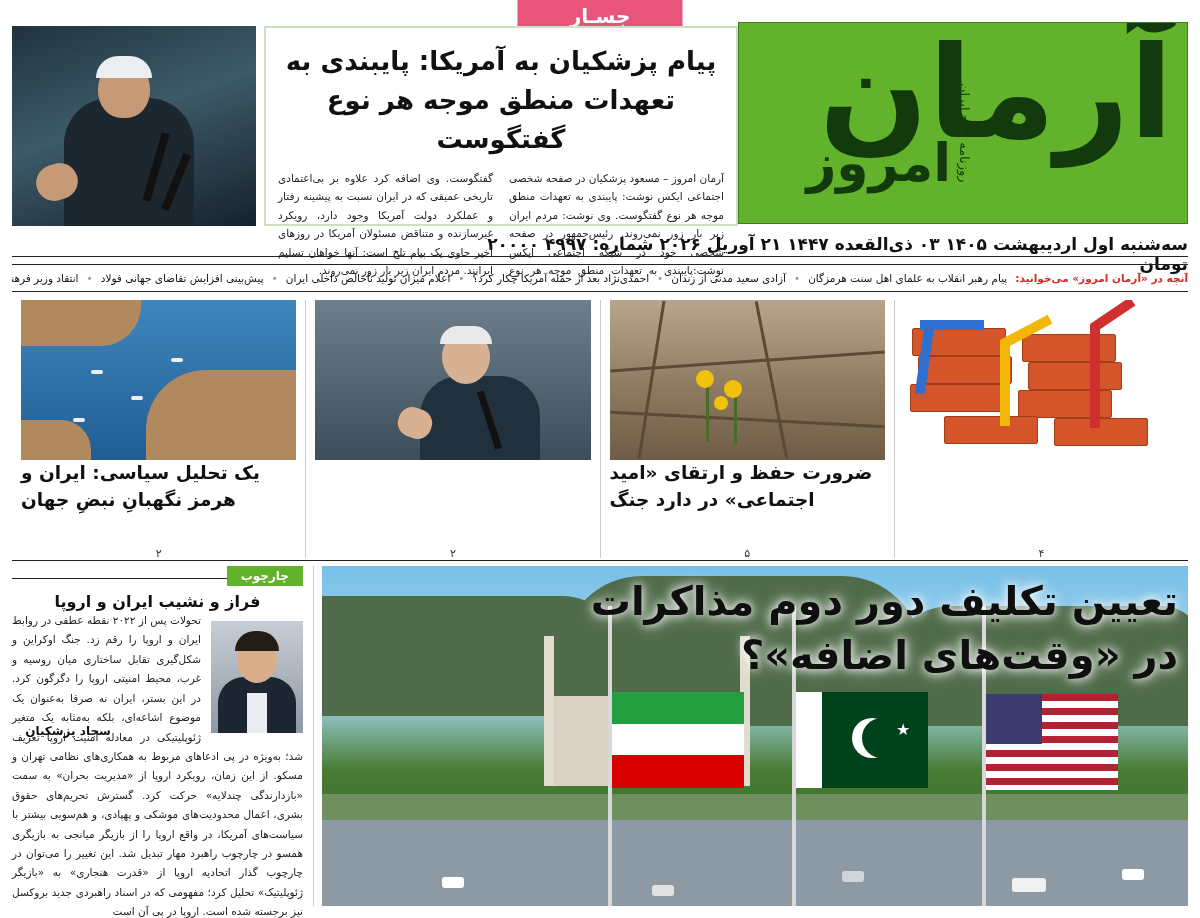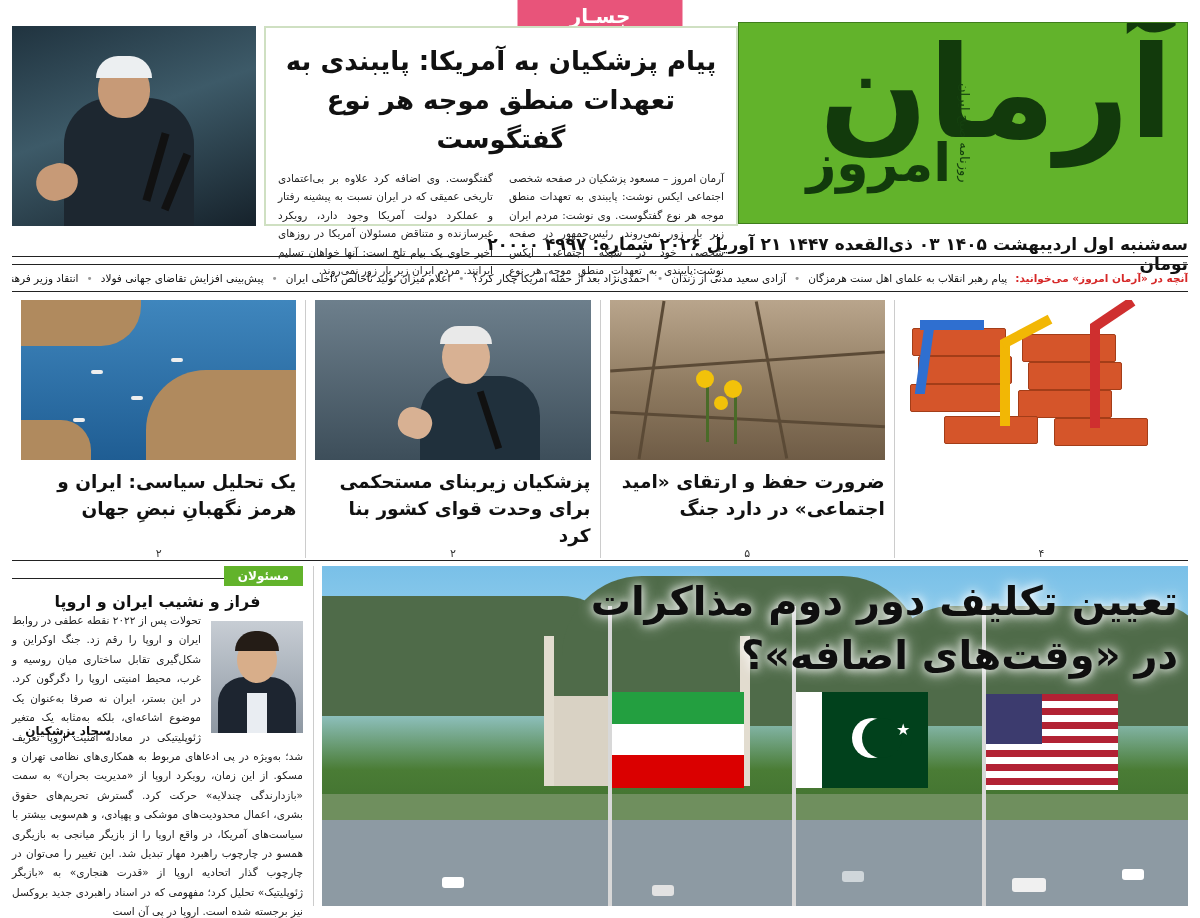--- a/index.html
+++ b/index.html
@@ -101,21 +101,21 @@
   .ticker .lead{color:#d62828;font-weight:bold;white-space:nowrap;text-align:center;}
   .ticker .item{white-space:nowrap;}
   .ticker .sep{color:#999;}
 
   
   .quad{position:absolute;top:300px;right:12px;left:12px;height:258px;display:flex;direction:rtl;}
   .qcell{flex:1;padding:0 9px;box-sizing:border-box;position:relative;}
   .qcell + .qcell{border-right:1px solid #ccc;}
   .qimg{width:100%;height:160px;overflow:hidden;position:relative;}
   .qtitle{
-    margin-top:9px;text-align:right;font-size:18.5px;font-weight:bold;line-height:1.45;color:#111;
+    text-align:left;font-size:18.5px;font-weight:bold;line-height:1.45;color:#111;
   }
   .qnum{
     position:absolute;bottom:-2px;left:50%;transform:translateX(-50%);
     font-size:11px;color:#333;
   }
 
   
   .img-bricks{background:#fff;}
   .brick{position:absolute;background:#d5552a;border:1px solid #a33d18;border-radius:2px;}
   .arrow-y{position:absolute;background:#f2b705;}
@@ -272,21 +272,20 @@
     </div>
 
     <div class="qcell">
       <div class="qimg img-man">
         <div class="m-body"></div>
         <div class="m-head"></div>
         <div class="m-hair"></div>
         <div class="m-hand"></div>
         <div class="m-mic"></div>
       </div>
-      <div class="qtitle">پزشکیان زیربنای مستحکمی برای وحدت قوای کشور بنا کرد</div>
       <div class="qnum">۲</div>
     </div>
 
     <div class="qcell">
       <div class="qimg img-coast">
         <div class="sea"></div>
         <div class="land" style="left:0;top:0;width:120px;height:46px;border-radius:0 0 40px 0;"></div>
         <div class="land" style="right:0;bottom:0;width:150px;height:90px;border-radius:60px 0 0 0;"></div>
         <div class="land" style="left:0;bottom:0;width:70px;height:40px;border-radius:0 30px 0 0;"></div>
         <div class="ship" style="left:70px;top:70px;"></div>
@@ -334,21 +333,21 @@
         <div class="flag" style="left:664px;bottom:116px;background:repeating-linear-gradient(180deg,#b22234 0,#b22234 7px,#ffffff 7px,#ffffff 14px);">
           <div style="position:absolute;left:0;top:0;width:56px;height:50px;background:#3c3b6e;"></div>
         </div>
 
         <div class="ms-title">تعیین تکلیف دور دوم مذاکرات در «وقت‌های اضافه»؟</div>
       </div>
     </div>
 
     <div class="opinion">
       <div class="op-rule"></div>
-      <div class="op-tag">مسئولان</div>
+      <div class="op-tag">چارچوب</div>
       <div class="op-title">فراز و نشیب ایران و اروپا</div>
       <div class="op-photo">
         <div class="op-suit"></div>
         <div class="op-shirt"></div>
         <div class="op-head"></div>
         <div class="op-hair"></div>
       </div>
       <div class="op-body">تحولات پس از ۲۰۲۲ نقطه عطفی در روابط ایران و اروپا را رقم زد. جنگ اوکراین و شکل‌گیری تقابل ساختاری میان روسیه و غرب، محیط امنیتی اروپا را دگرگون کرد. در این بستر، ایران نه صرفا به‌عنوان یک موضوع اشاعه‌ای، بلکه به‌مثابه یک متغیر ژئوپلیتیکی در معادله امنیت اروپا تعریف شد؛ به‌ویژه در پی ادعاهای مربوط به همکاری‌های نظامی تهران و مسکو. از این زمان، رویکرد اروپا از «مدیریت بحران» به سمت «بازدارندگی چندلایه» حرکت کرد. گسترش تحریم‌های حقوق بشری، اعمال محدودیت‌های موشکی و پهپادی، و هم‌سویی بیشتر با سیاست‌های آمریکا، در واقع اروپا را از بازیگر میانجی به بازیگری همسو در چارچوب راهبرد مهار تبدیل شد. این تغییر را می‌توان در چارچوب گذار اتحادیه اروپا از «قدرت هنجاری» به «بازیگر ژئوپلیتیک» تحلیل کرد؛ مفهومی که در اسناد راهبردی جدید بروکسل نیز برجسته شده است. اروپا در پی آن است</div>
       <div style="clear:both;"></div>
       <div style="position:absolute;top:158px;left:10px;width:92px;text-align:center;font-size:12px;font-weight:bold;">سجاد پزشکیان</div>

